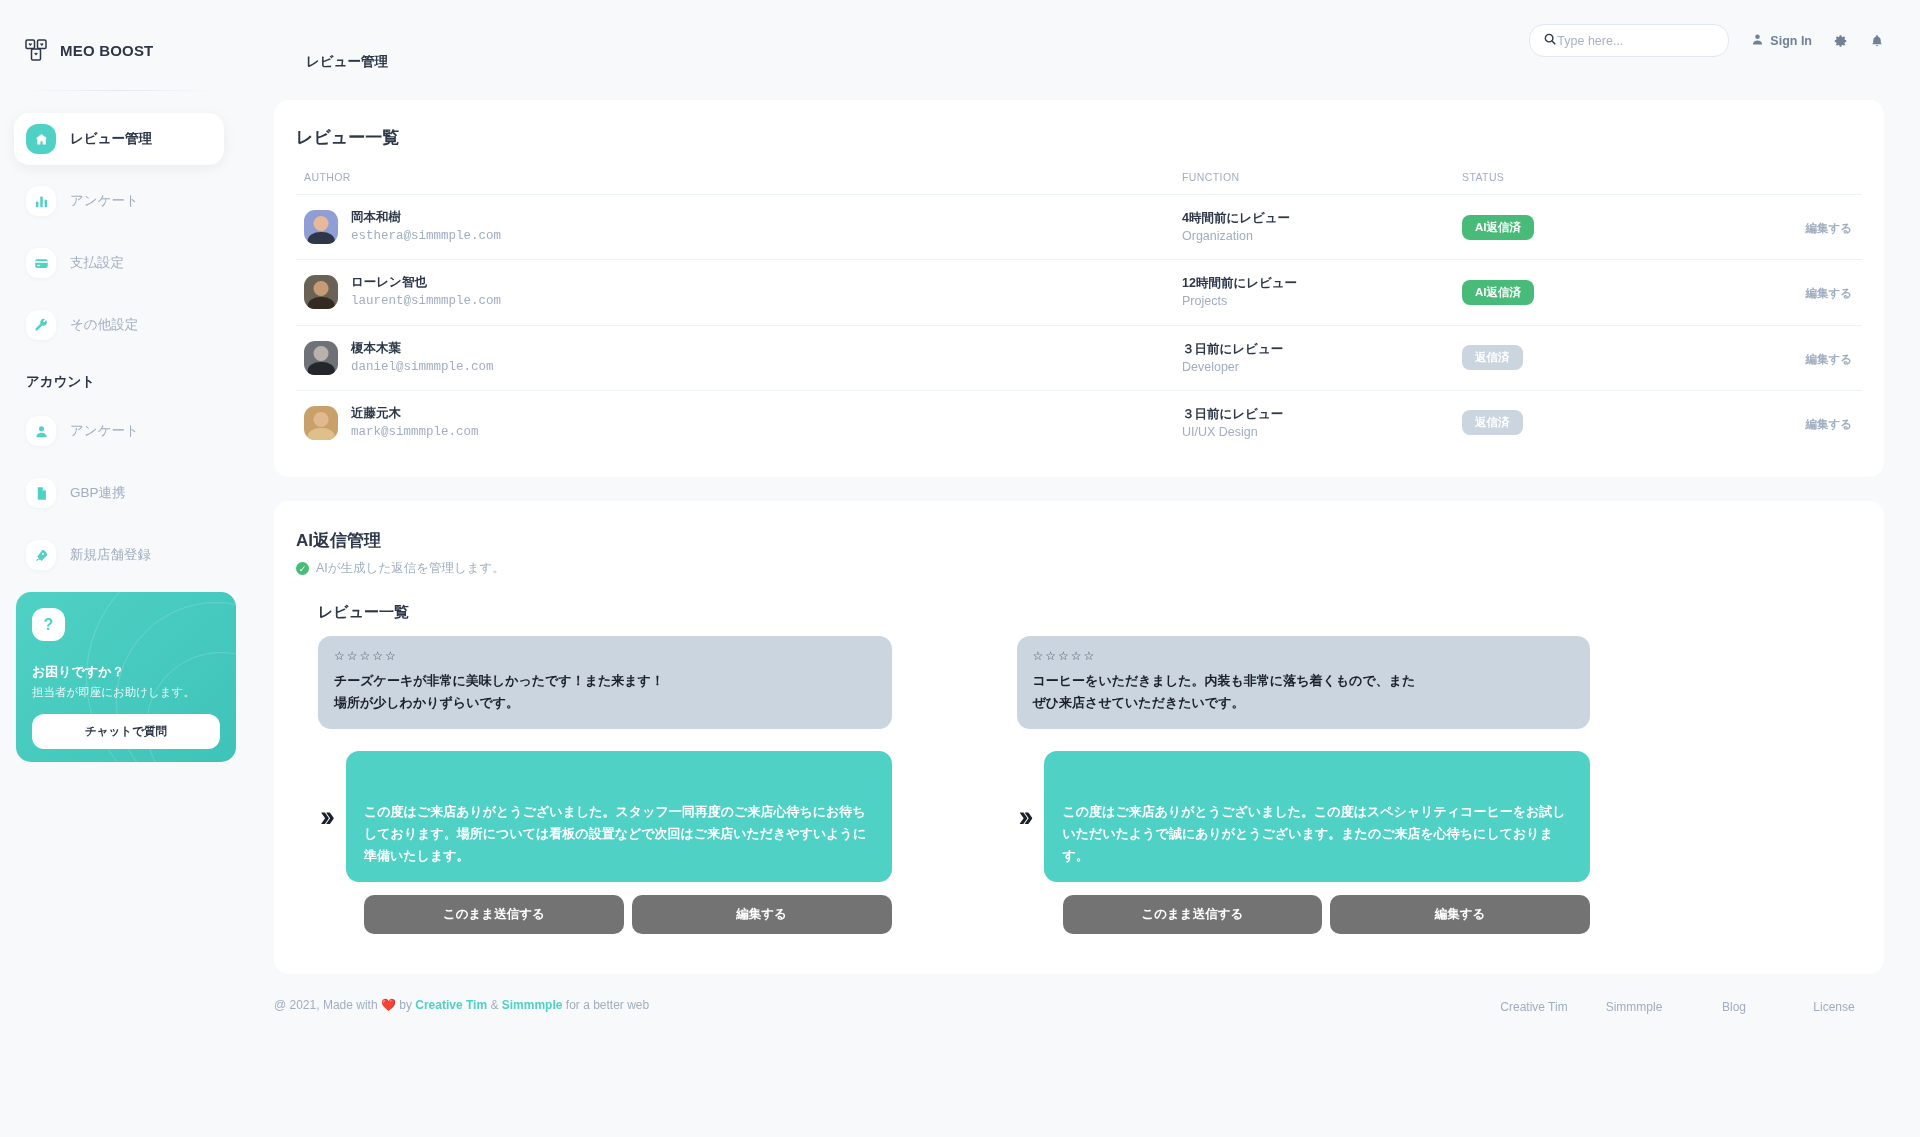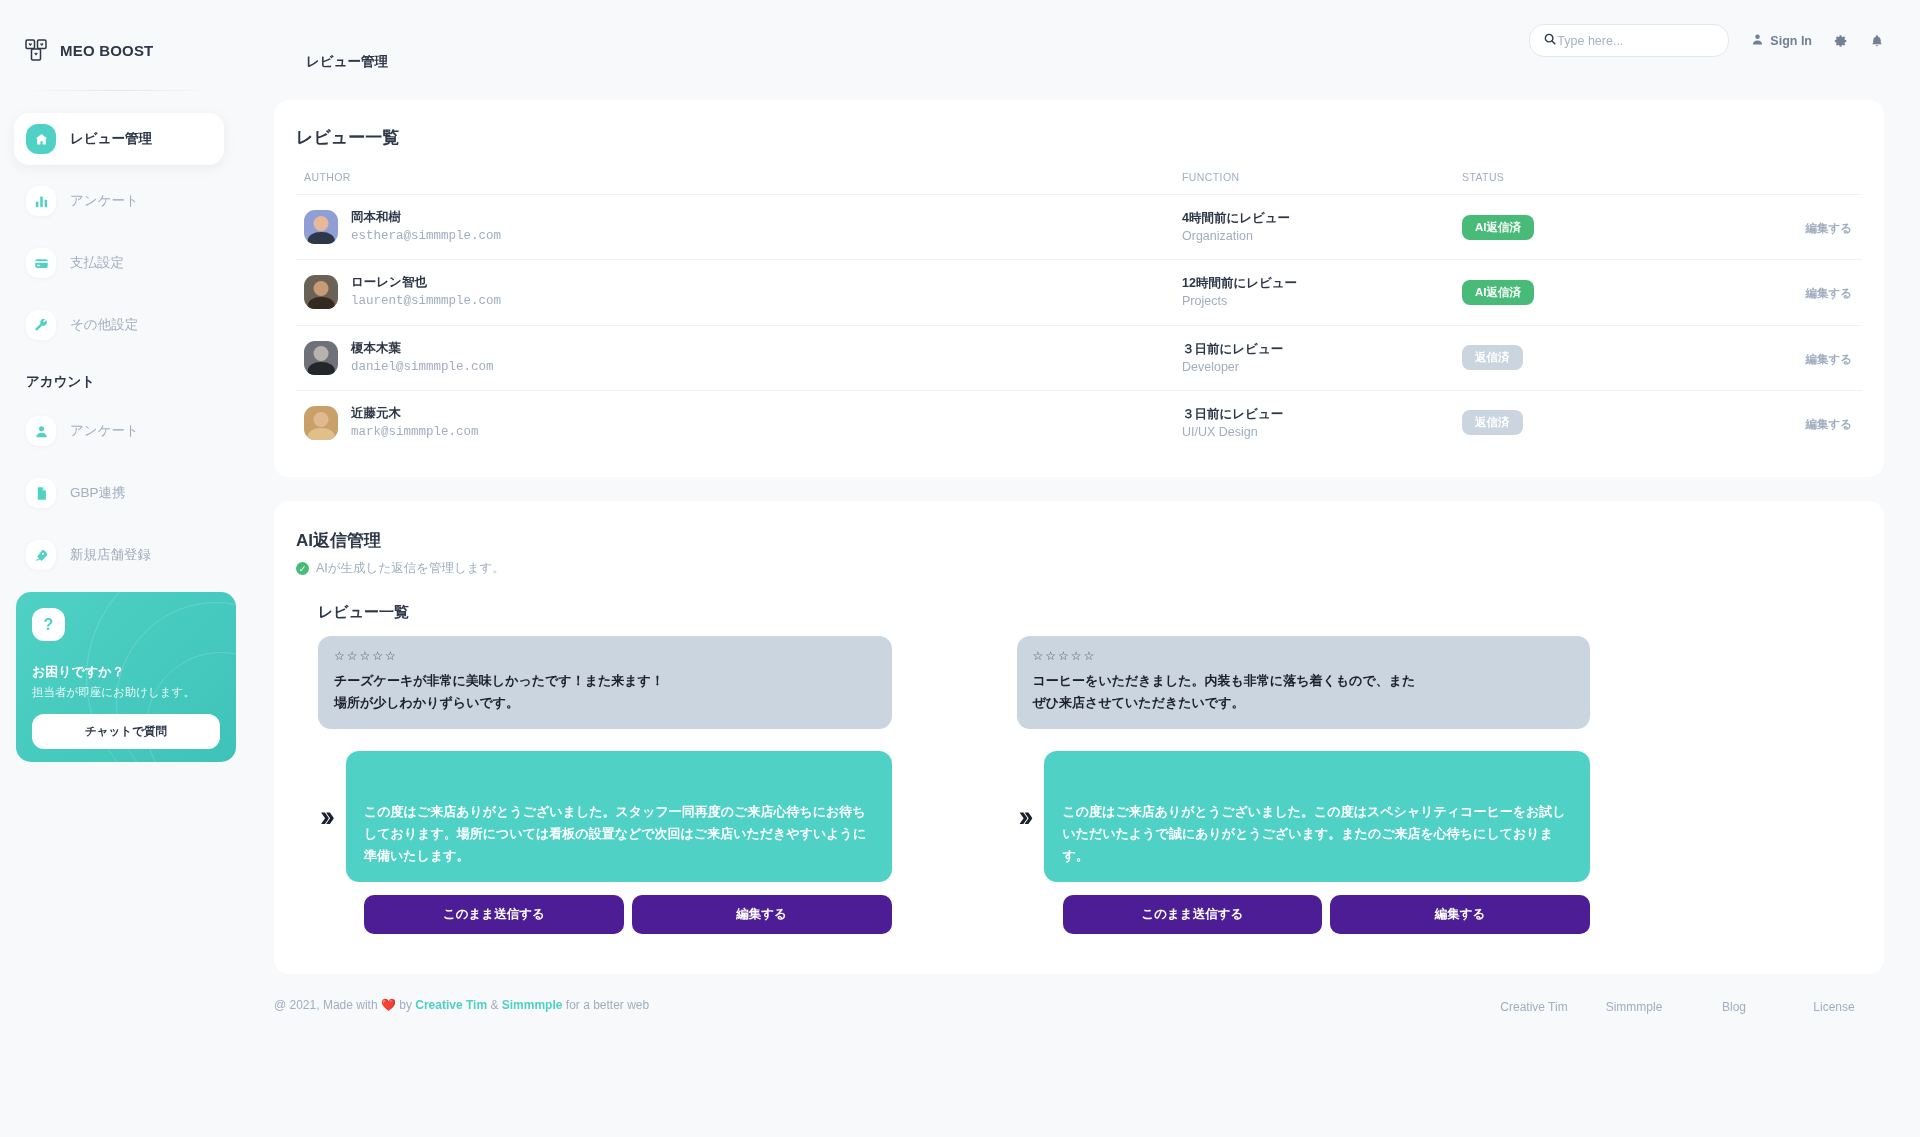--- a/index.html
+++ b/index.html
@@ -206,21 +206,21 @@
     font-size: 30px; font-weight: bold; color: #1a202c; line-height: 1;
     flex: 0 0 auto; letter-spacing: -5px; padding-left: 2px;
   }
   .reply-box {
     background: #4fd1c5; border-radius: 13px; padding: 14px 18px;
     flex: 1 1 auto;
   }
   .reply-text { font-size: 13px; font-weight: bold; color: #fff; line-height: 1.7; margin-top: 36px; }
   .btn-row { display: flex; gap: 8px; margin-top: 13px; padding-left: 46px; }
   .tbtn {
-    flex: 1 1 0; background: #4c1d95; border: none; border-radius: 10px;
+    flex: 1 1 0; background: #737373; border: none; border-radius: 10px;
     padding: 11px 9px; color: #fff; font-size: 12.5px; font-weight: bold;
     cursor: pointer; font-family: inherit;
   }
 
   
   .footer {
     display: flex; align-items: flex-start; justify-content: space-between;
     margin: 8px 36px 0 36px; padding-bottom: 26px;
   }
   .fl { font-size: 12px; color: #a0aec0; }

